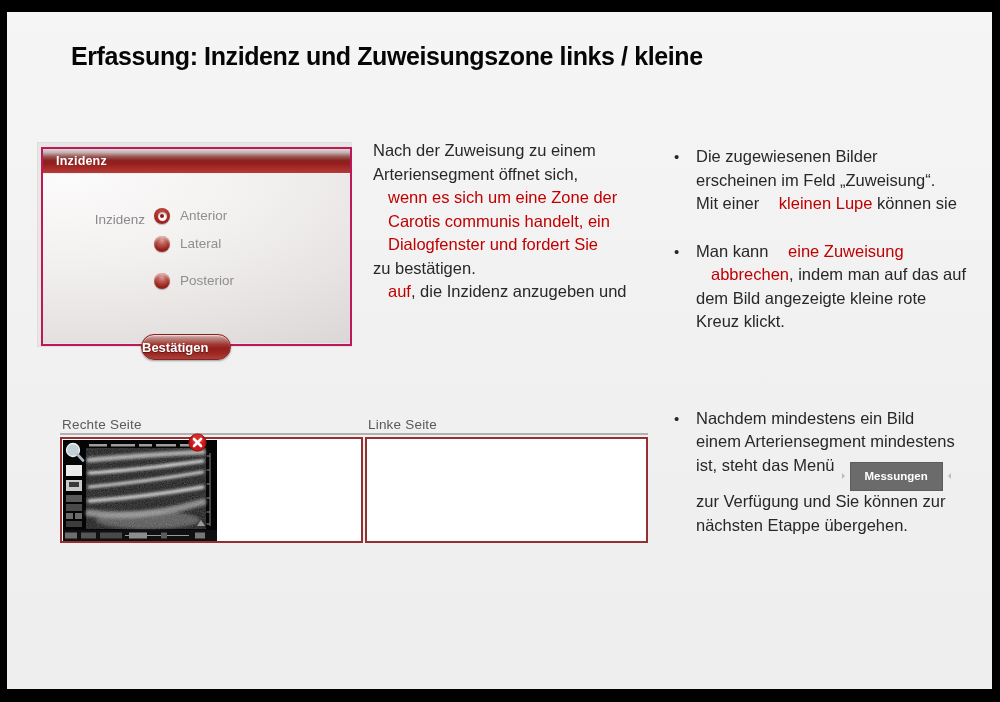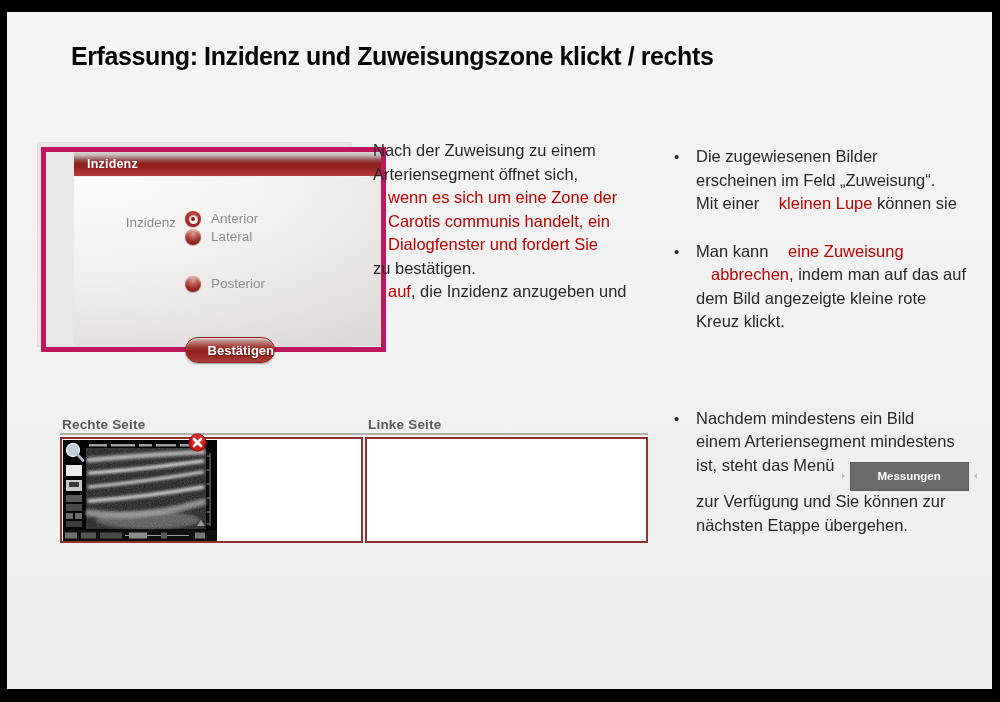--- a/index.html
+++ b/index.html
@@ -9,21 +9,21 @@
        background:linear-gradient(180deg,#f6f5f5 0%,#f1f0f0 60%,#efeeee 100%);}
 
   
   .title{position:absolute;left:71px;top:42px;font-size:25px;font-weight:bold;
        color:#060606;letter-spacing:-0.4px;margin:0;}
 
   
   .dialog-shot{position:absolute;left:38px;top:143px;width:313px;height:203px;
        background:#e9e7e6;box-shadow:0 0 0 1px #e0dedd;}
   .dialog{position:absolute;left:3px;top:4px;width:307px;height:195px;
-       border:5px solid #be185d;padding-left:28px;}
+       border:2px solid #be185d;}
   .dialog-titlebar{height:24px;line-height:24px;padding-left:13px;
        font-size:12.5px;font-weight:bold;color:#fff;letter-spacing:.2px;
        background:linear-gradient(180deg,#dad6d5 0%,#c4b5b4 14%,#9a5553 32%,
                   #8a2220 48%,#931f1d 62%,#a82e2b 82%,#b43b37 100%);
        border-bottom:1px solid #f2f0ef;}
   .dialog-body{position:relative;height:169px;
        background:radial-gradient(160% 130% at 8% 0%,#fcfbfb 0%,#f2f0ef 42%,
                   #e6e3e2 70%,#d8d5d4 100%);}
   .field-label{position:absolute;left:40px;top:38px;width:62px;text-align:right;
        font-size:13.5px;color:#8a8a8a;}
@@ -32,78 +32,78 @@
   .radio.unsel{background:radial-gradient(circle at 50% 26%,#daa09b 0%,#bd5c55 30%,
                  #98231e 66%,#7d1511 100%);
        box-shadow:inset 0 2px 2px rgba(255,255,255,.5),0 1px 1px rgba(0,0,0,.25);}
   .radio.sel{background:radial-gradient(circle at 50% 30%,#c7524b 0%,#aa2a24 55%,#8c1b16 100%);
        box-shadow:0 1px 1px rgba(0,0,0,.25);}
   .radio.sel::after{content:"";position:absolute;left:3.5px;top:3.5px;right:3.5px;bottom:3.5px;
        border-radius:50%;background:#fff;box-shadow:inset 0 1px 2px rgba(0,0,0,.35);}
   .radio.sel::before{content:"";position:absolute;left:6px;top:6px;width:4px;height:4px;
        border-radius:50%;background:#8c1b16;z-index:1;}
   .opt-label{font-size:13.5px;color:#8f8f8f;}
-  .confirm-btn{position:absolute;left:111px;top:160px;width:90px;height:26px;
-       border-radius:13px;text-align:right;line-height:25px;cursor:pointer;
+  .confirm-btn{position:absolute;left:98px;top:160px;width:90px;height:26px;
+       border-radius:13px;text-align:left;line-height:25px;cursor:pointer;
        font-size:13px;font-weight:bold;color:#fff;text-shadow:0 1px 1px rgba(0,0,0,.4);
        background:linear-gradient(180deg,#d6bfbd 0%,#bd8985 13%,#a03530 40%,
                   #921f1b 56%,#9c2723 76%,#ab413b 100%);
        border:1px solid #8c211d;box-sizing:border-box;
        box-shadow:0 1px 2px rgba(0,0,0,.35),inset 0 1px 1px rgba(255,255,255,.5);}
 
   
   .body-text{font-size:16.5px;line-height:23.5px;color:#282828;}
   .red{color:#c00000;margin-left:15px;}
   .para{position:absolute;left:373px;top:139px;width:300px;}
   .bullets{position:absolute;left:672px;top:145px;width:312px;}
   .bullet-item{position:relative;padding-left:24px;}
   .bullet-item .marker{position:absolute;left:2px;top:0;font-size:15px;color:#282828;}
   .mt1{margin-top:24px;}
   .mt2{margin-top:73px;}
 
   .menu-btn{display:inline-block;position:relative;background:#6b6b6b;color:#fff;
-       font-weight:bold;font-size:11.5px;line-height:1;padding:8px 27px;
+       font-weight:bold;font-size:11.5px;line-height:1;padding:8px 14px;
        margin-left:16px;vertical-align:-9px;box-shadow:0 0 0 1px #5d5d5d;cursor:pointer;}
   .arr{position:absolute;top:50%;margin-top:-3px;width:0;height:0;
        border:3px solid transparent;}
   .arr-l{left:-9px;border-left-color:#bdbdbd;}
   .arr-r{right:-9px;border-right-color:#bdbdbd;}
 
   
-  .zone-header{position:absolute;top:417px;font-size:13.5px;font-weight:bold;
+  .zone-header{position:absolute;top:417px;font-size:13.5px;font-weight:normal;
        color:#595959;letter-spacing:.2px;}
   .zone-underline{position:absolute;left:60px;top:433px;width:588px;height:2px;
        background:#b3b0b0;}
   .zone-box{position:absolute;top:437px;height:106px;background:#fff;
        border:2px solid #943032;box-sizing:border-box;}
   .zone-box.right{left:60px;width:303px;}
   .zone-box.left{left:365px;width:283px;}
   .us-thumb{position:absolute;left:63px;top:440px;width:154px;height:101px;
        background:#000;cursor:pointer;}
   .remove-badge{position:absolute;left:188px;top:433px;width:19px;height:19px;cursor:pointer;}
 </style>
 </head>
 <body>
 
 <div id="slide-bg"></div>
 
-<h1 class="title">Erfassung: Inzidenz und Zuweisungszone klickt / rechts</h1>
+<h1 class="title">Erfassung: Inzidenz und Zuweisungszone links / kleine</h1>
 
 <div class="dialog-shot">
   <div class="dialog">
     <div class="dialog-titlebar">
       <span>Inzidenz</span>
     </div>
     <div class="dialog-body">
       <span class="field-label">Inzidenz</span>
       <div class="opt-row" style="top:34px">
         <span class="radio sel"></span>
         <span class="opt-label">Anterior</span>
       </div>
-      <div class="opt-row" style="top:52px">
+      <div class="opt-row" style="top:62px">
         <span class="radio unsel"></span>
         <span class="opt-label">Lateral</span>
       </div>
       <div class="opt-row" style="top:99px">
         <span class="radio unsel"></span>
         <span class="opt-label">Posterior</span>
       </div>
       <div class="confirm-btn">
         <span>Bestätigen</span>
       </div>

